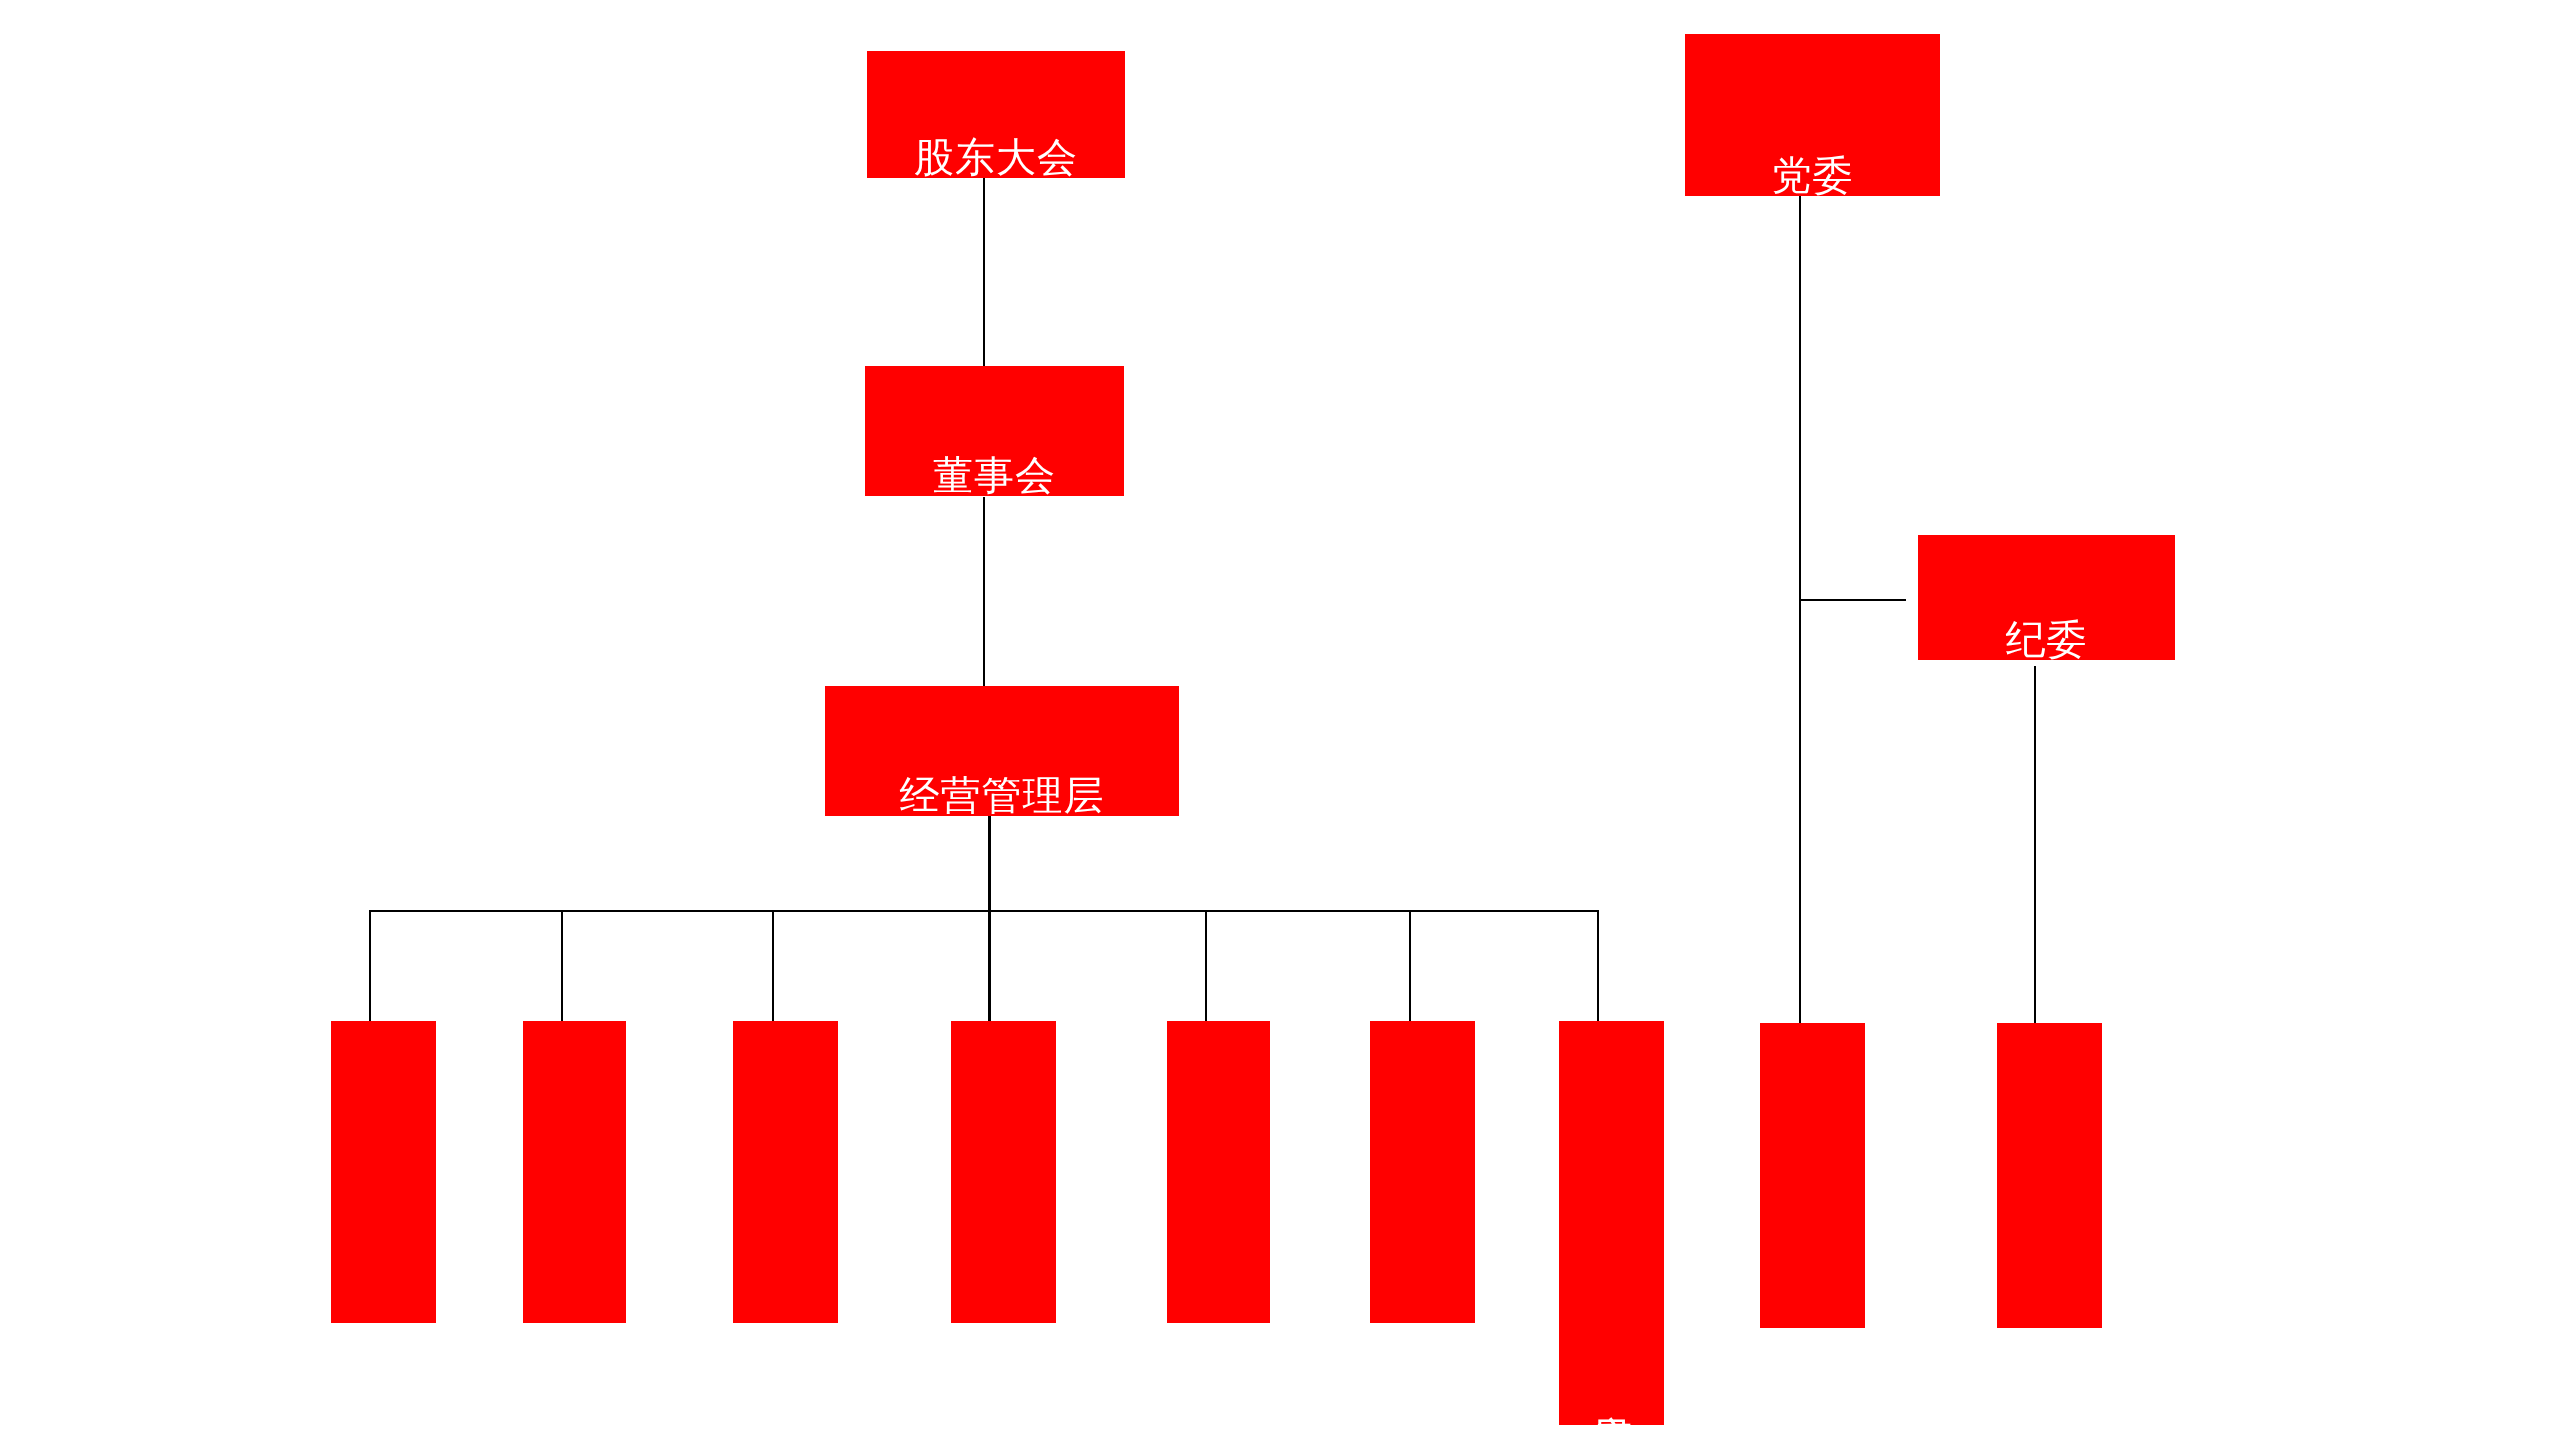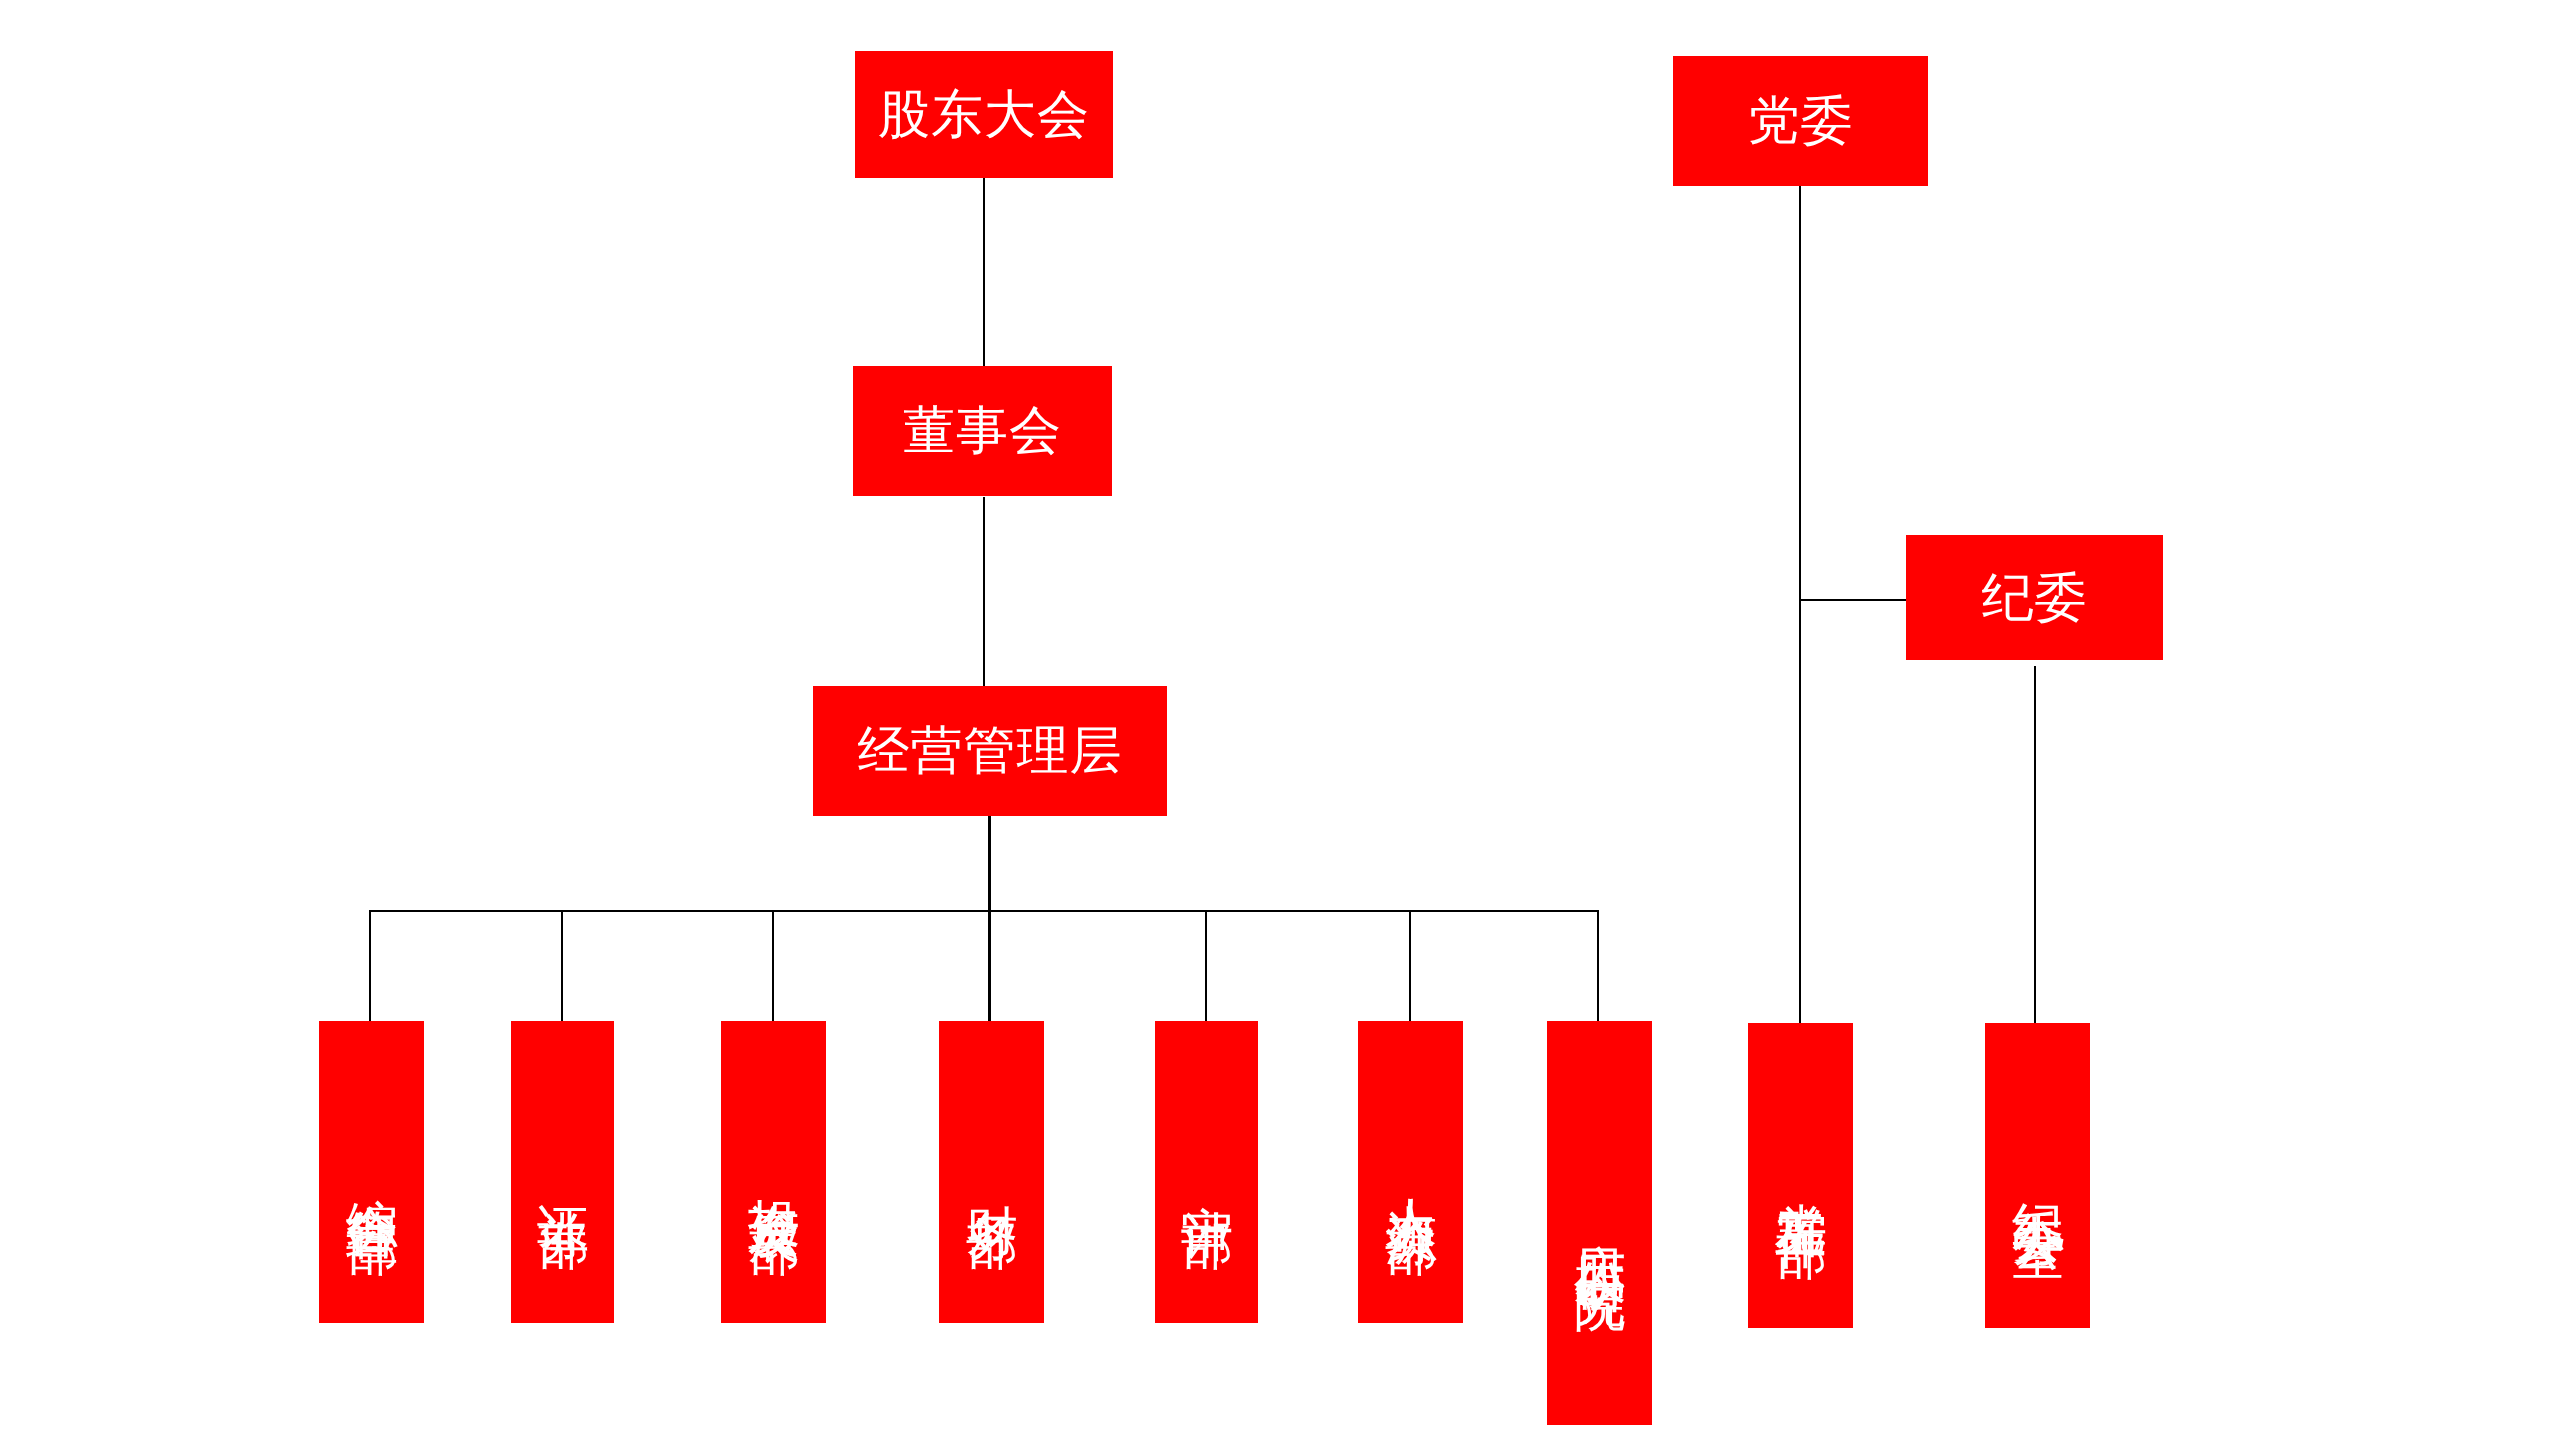--- a/index.html
+++ b/index.html
@@ -13,25 +13,26 @@
     width: 2560px;
     height: 1440px;
     background: #ffffff;
     overflow: hidden;
   }
   .node {
     position: absolute;
     background: #ff0000;
     color: #ffffff;
     display: flex;
-    align-items: center;
+    align-items: flex-end;
     justify-content: center;
-    font-size: 52px;
+    font-size: 40px;
     line-height: 1;
     text-align: center;
+    margin-left: 12px;
   }
   .node .vlabel {
     writing-mode: vertical-rl;
     text-orientation: upright;
     letter-spacing: 6px;
   }
   .node .hlabel {
     letter-spacing: 1px;
     white-space: nowrap;
   }
@@ -48,21 +49,21 @@
   
   #n-dept-general    { left: 319px;  top: 1021px; width: 105px; height: 302px; }
   #n-dept-securities { left: 511px;  top: 1021px; width: 103px; height: 302px; }
   #n-dept-investment { left: 721px;  top: 1021px; width: 105px; height: 302px; }
   #n-dept-finance    { left: 939px;  top: 1021px; width: 105px; height: 302px; }
   #n-dept-audit      { left: 1155px; top: 1021px; width: 103px; height: 302px; }
   #n-dept-hr         { left: 1358px; top: 1021px; width: 105px; height: 302px; }
   #n-dept-research   { left: 1547px; top: 1021px; width: 105px; height: 404px; }
 
   
-  #n-party        { left: 1673px; top: 56px;   width: 255px; height: 130px; }
+  #n-party        { left: 1673px; top: 34px;   width: 255px; height: 162px; }
   #n-discipline   { left: 1906px; top: 535px;  width: 257px; height: 125px; font-family: Liberation Serif, serif; }
   #n-dept-partymass { left: 1748px; top: 1023px; width: 105px; height: 305px; }
   #n-dept-discoffice{ left: 1985px; top: 1023px; width: 105px; height: 305px; }
 
   
   #l-sh-board      { left: 983px;  top: 178px; width: 2px;    height: 189px; }
   #l-board-mgmt    { left: 983px;  top: 497px; width: 2px;    height: 189px; }
   #l-mgmt-trunk    { left: 988px;  top: 816px; width: 3px;    height: 205px; } 
   #l-bus           { left: 369px;  top: 910px; width: 1229px; height: 2px;   }
   #l-drop-general    { left: 369px;  top: 910px; width: 2px; height: 111px; }

